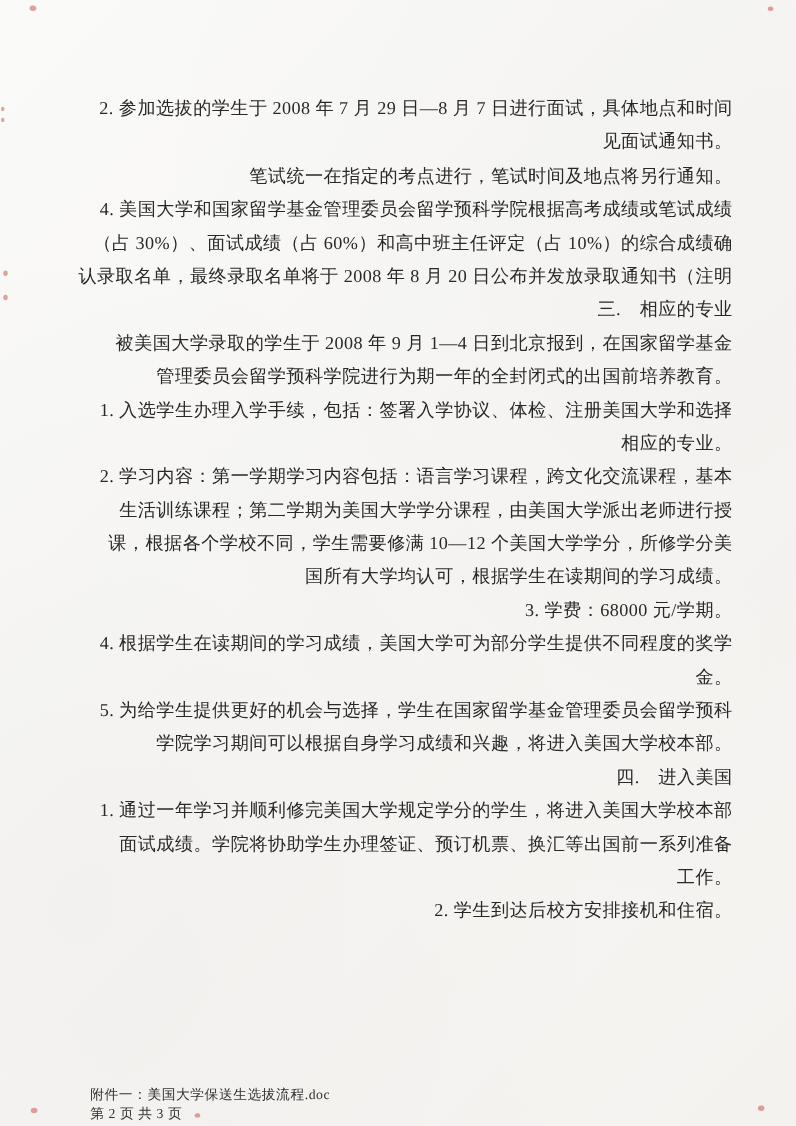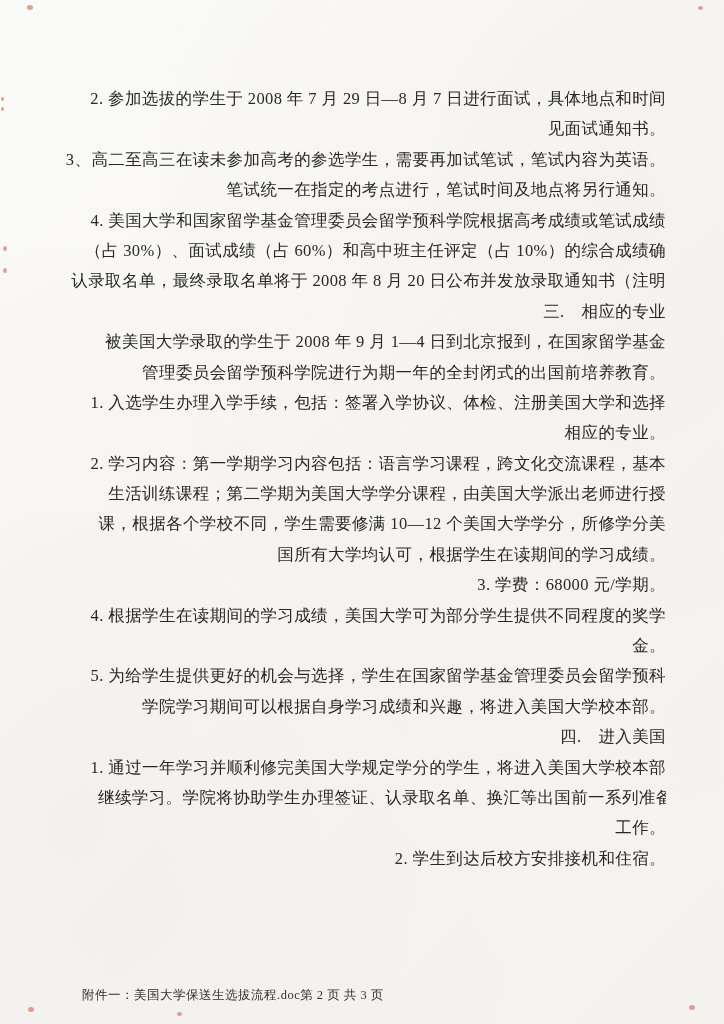--- a/index.html
+++ b/index.html
@@ -35,58 +35,58 @@
   }
   .line.indent { padding-left: 33px; }
   .footer {
     position: absolute;
     top: 987px; left: 82px; right: 120px;
     display: flex;
     justify-content: flex-start;
     font-size: 12.5px;
     letter-spacing: 0.5px;
     color: #303030;
+    flex-direction: column;
   }
   .artifact {
     position: absolute;
     background: #c5473a;
     border-radius: 50%;
     opacity: 0.5;
   }
 </style>
 </head>
 <body>
 
 <div class="page">
 
   <div class="body-text">
       <div class="line">2. 参加选拔的学生于 2008 年 7 月 29 日—8 月 7 日进行面试，具体地点和时间</div>
       <div class="line">见面试通知书。</div>
-      <div class="line">3、高二至高三在读未参加高考的参选学生，需要再加试笔试，笔试内容为英语。</div>
       <div class="line">笔试统一在指定的考点进行，笔试时间及地点将另行通知。</div>
       <div class="line">4. 美国大学和国家留学基金管理委员会留学预科学院根据高考成绩或笔试成绩</div>
       <div class="line">（占 30%）、面试成绩（占 60%）和高中班主任评定（占 10%）的综合成绩确</div>
       <div class="line">认录取名单，最终录取名单将于 2008 年 8 月 20 日公布并发放录取通知书（注明</div>
       <div class="line">三.　相应的专业</div>
       <div class="line indent">被美国大学录取的学生于 2008 年 9 月 1—4 日到北京报到，在国家留学基金</div>
       <div class="line">管理委员会留学预科学院进行为期一年的全封闭式的出国前培养教育。</div>
       <div class="line">1. 入选学生办理入学手续，包括：签署入学协议、体检、注册美国大学和选择</div>
       <div class="line indent">相应的专业。</div>
       <div class="line">2. 学习内容：第一学期学习内容包括：语言学习课程，跨文化交流课程，基本</div>
       <div class="line indent">生活训练课程；第二学期为美国大学学分课程，由美国大学派出老师进行授</div>
       <div class="line indent">课，根据各个学校不同，学生需要修满 10—12 个美国大学学分，所修学分美</div>
       <div class="line indent">国所有大学均认可，根据学生在读期间的学习成绩。</div>
       <div class="line">3. 学费：68000 元/学期。</div>
       <div class="line">4. 根据学生在读期间的学习成绩，美国大学可为部分学生提供不同程度的奖学</div>
       <div class="line indent">金。</div>
       <div class="line">5. 为给学生提供更好的机会与选择，学生在国家留学基金管理委员会留学预科</div>
       <div class="line indent">学院学习期间可以根据自身学习成绩和兴趣，将进入美国大学校本部。</div>
       <div class="line">四.　进入美国</div>
       <div class="line">1. 通过一年学习并顺利修完美国大学规定学分的学生，将进入美国大学校本部</div>
-      <div class="line indent">继续学习。学院将协助学生办理签证、认录取名单、换汇等出国前一系列准备</div>
+      <div class="line indent">面试成绩。学院将协助学生办理签证、预订机票、换汇等出国前一系列准备</div>
       <div class="line indent">工作。</div>
       <div class="line">2. 学生到达后校方安排接机和住宿。</div>
     </div>
 
   <div class="footer">
     <span>附件一：美国大学保送生选拔流程.doc</span>
     <span>第 2 页 共 3 页</span>
   </div>
 
 <div class="artifact" style="left: 27px; top: 5px; width: 6px; height: 5px;"></div>

